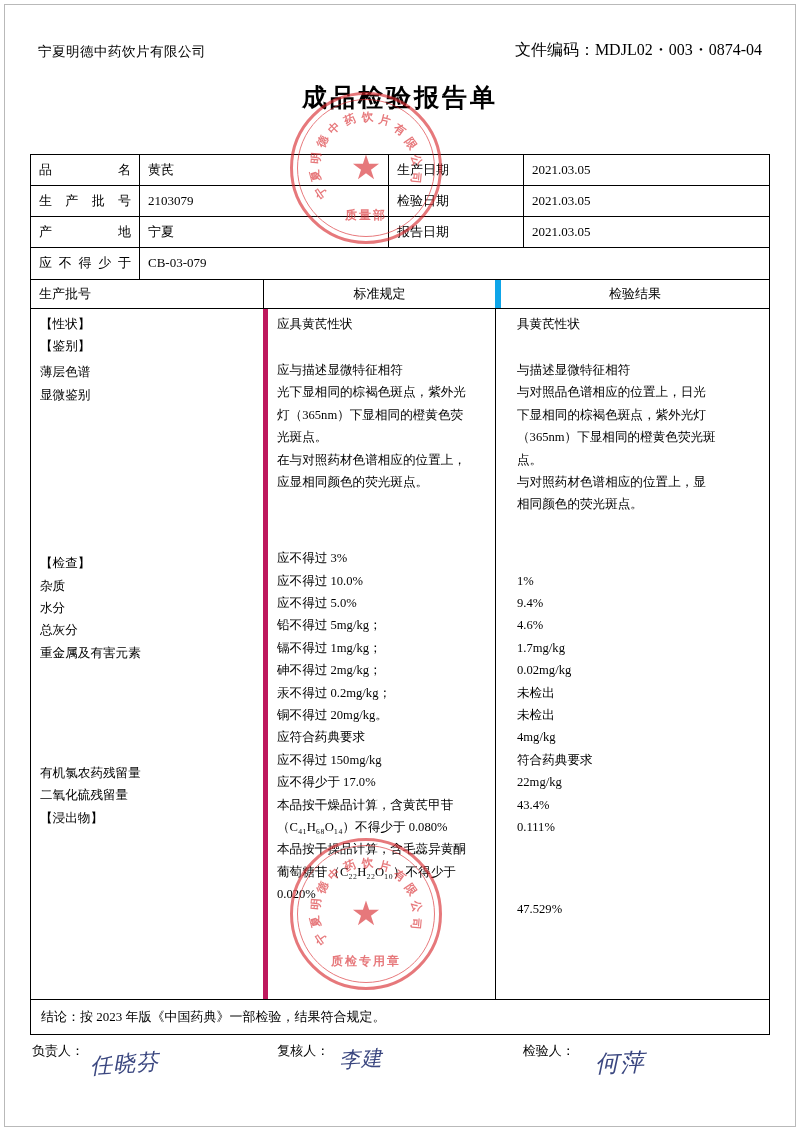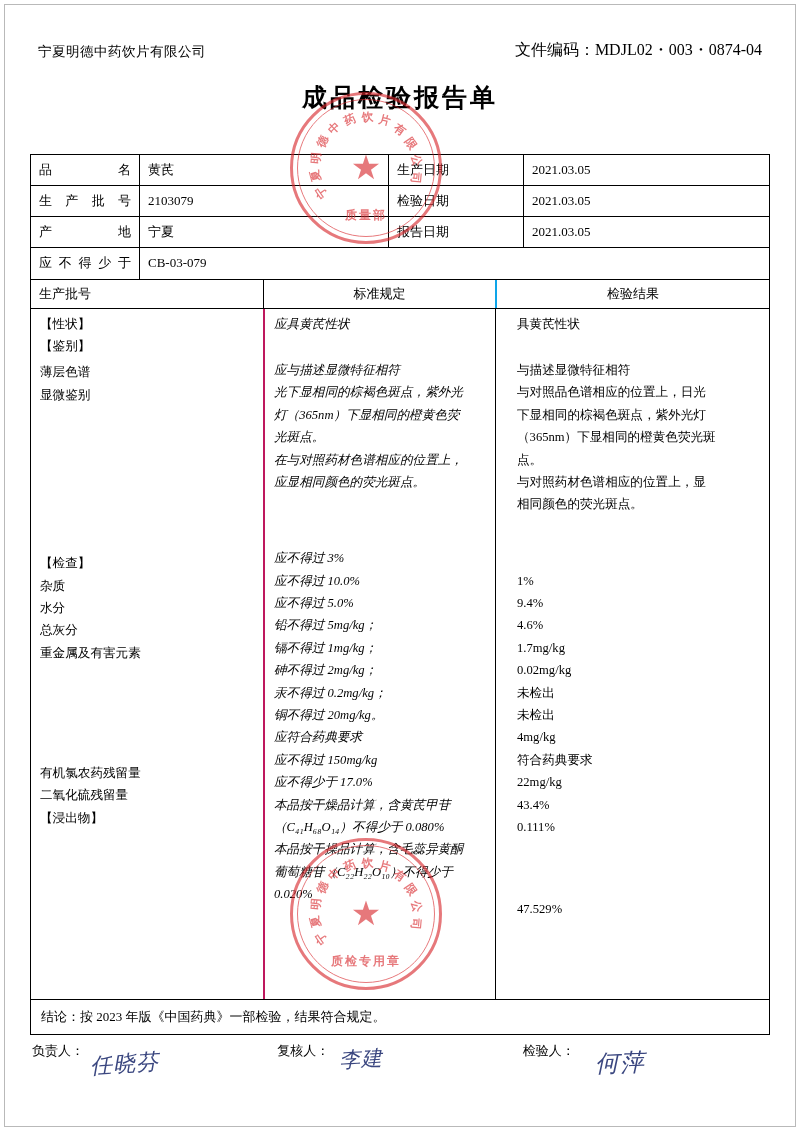--- a/index.html
+++ b/index.html
@@ -81,28 +81,28 @@
   .res-head {
     display: flex;
     border-bottom: 1px solid #000;
   }
   .res-head > div {
     padding: 5px 8px;
     font-size: 13px;
   }
   .rh1 { width: 232px; box-sizing: border-box; }
   .rh2 { width: 232px; box-sizing: border-box; text-align: center; border-left: 1px solid #000; }
-  .rh3 { flex: 1; text-align: center; border-left: 2px solid #0ea5e9; }
+  .rh3 { flex: 1; text-align: center; border-left: 6px solid #0ea5e9; }
 
   .res-body {
     display: flex;
     min-height: 690px;
   }
   .rb1 { width: 232px; box-sizing: border-box; padding: 4px 0 0 0; }
-  .rb2 { width: 232px; box-sizing: border-box; border-left: 2px solid #be185d; padding: 4px 0 0 0; font-style: italic; }
+  .rb2 { width: 232px; box-sizing: border-box; border-left: 5px solid #be185d; padding: 4px 0 0 0; }
   .rb3 { flex: 1; box-sizing: border-box; border-left: 1px solid #000; padding: 4px 0 0 12px; }
 
   .row-line {
     font-size: 12.6px;
     line-height: 1.62;
     padding: 1px 9px;
     min-height: 20px;
     box-sizing: border-box;
   }
   .sp-4 { height: 4px; }

